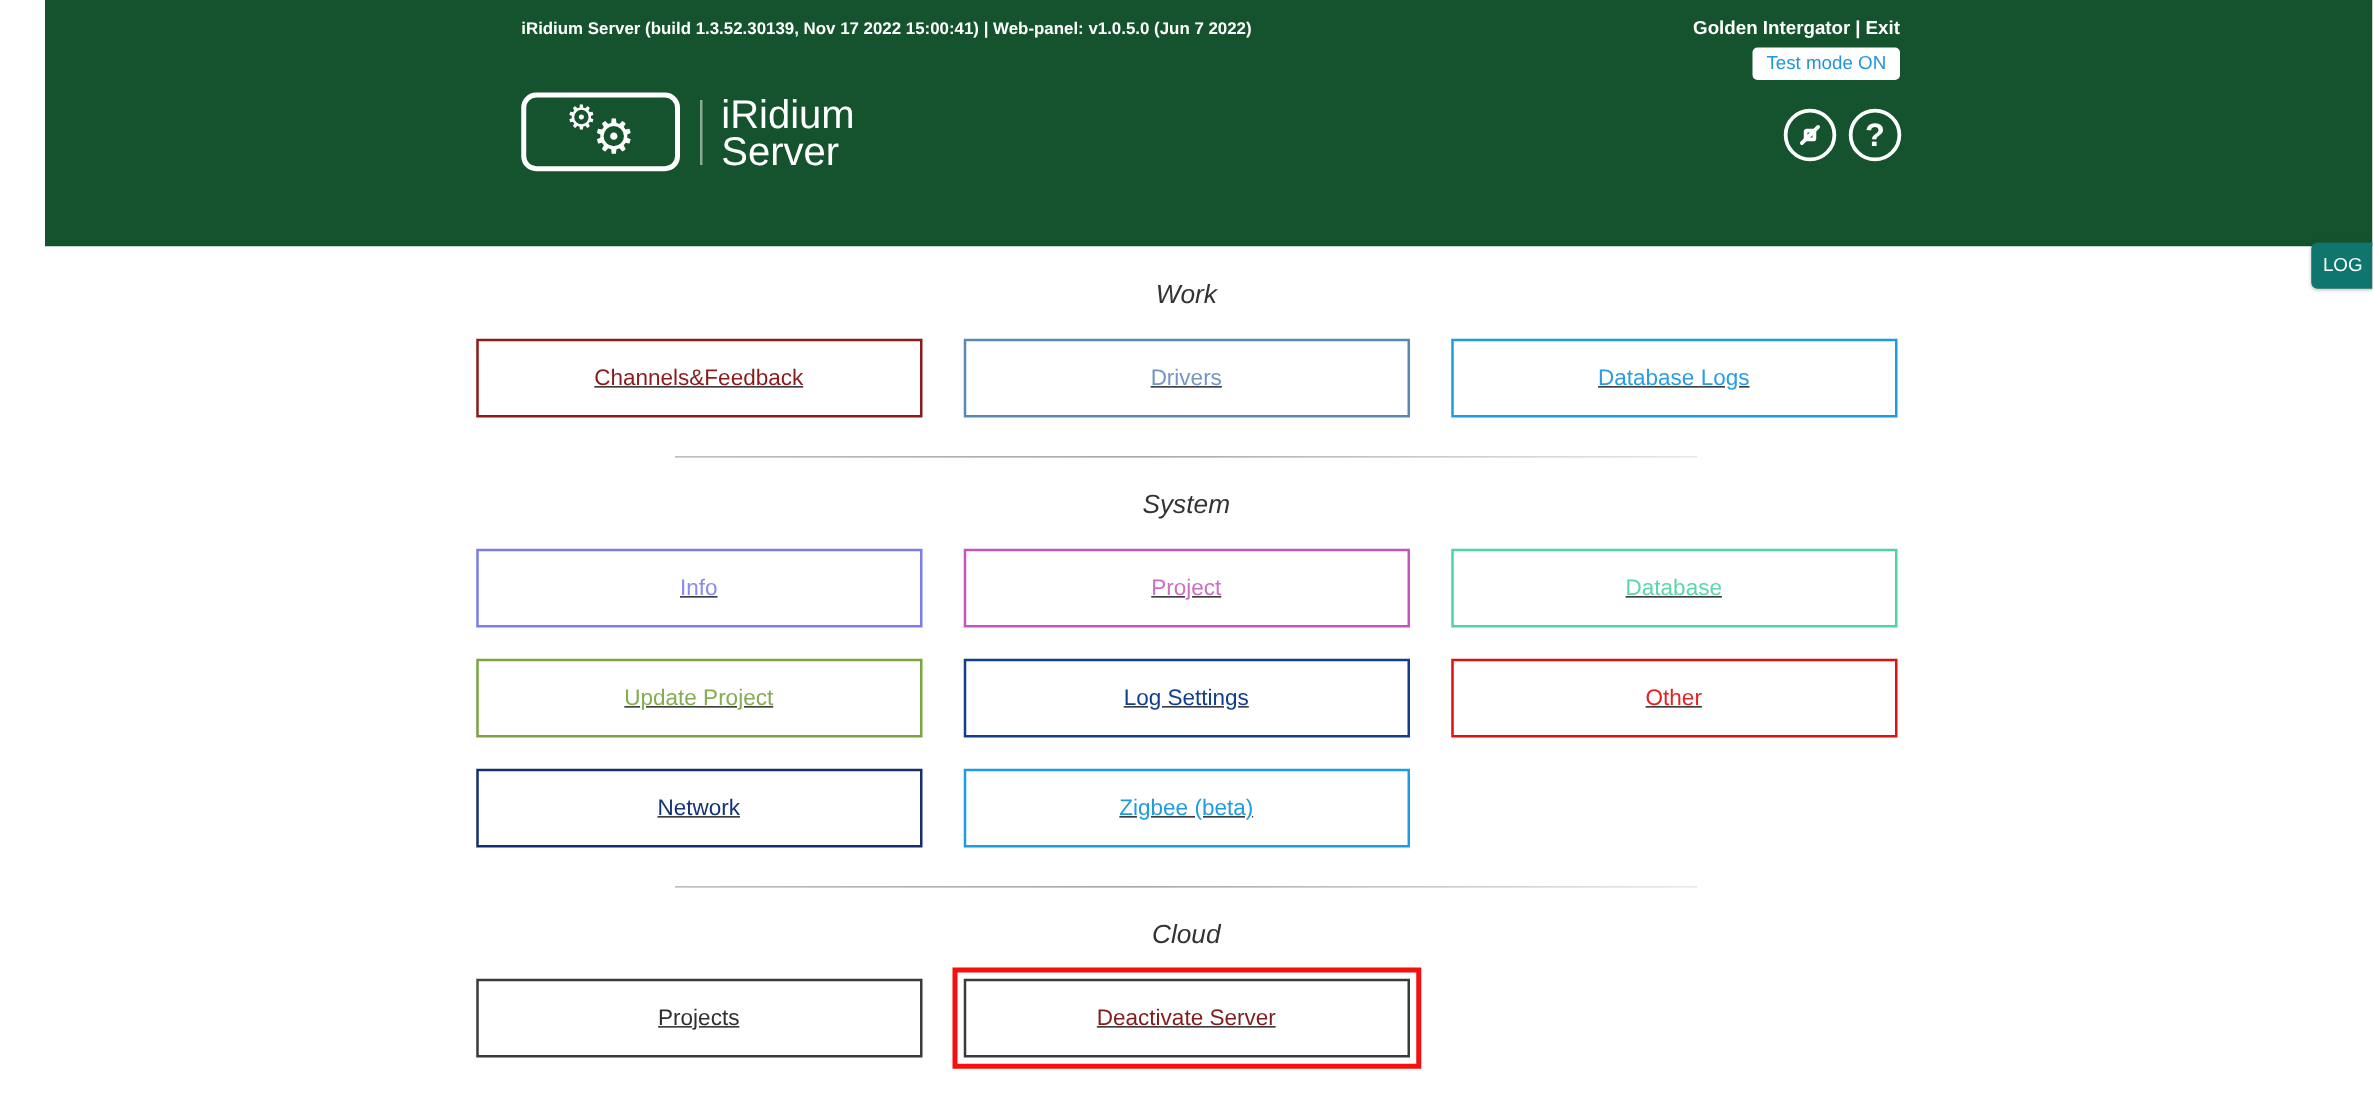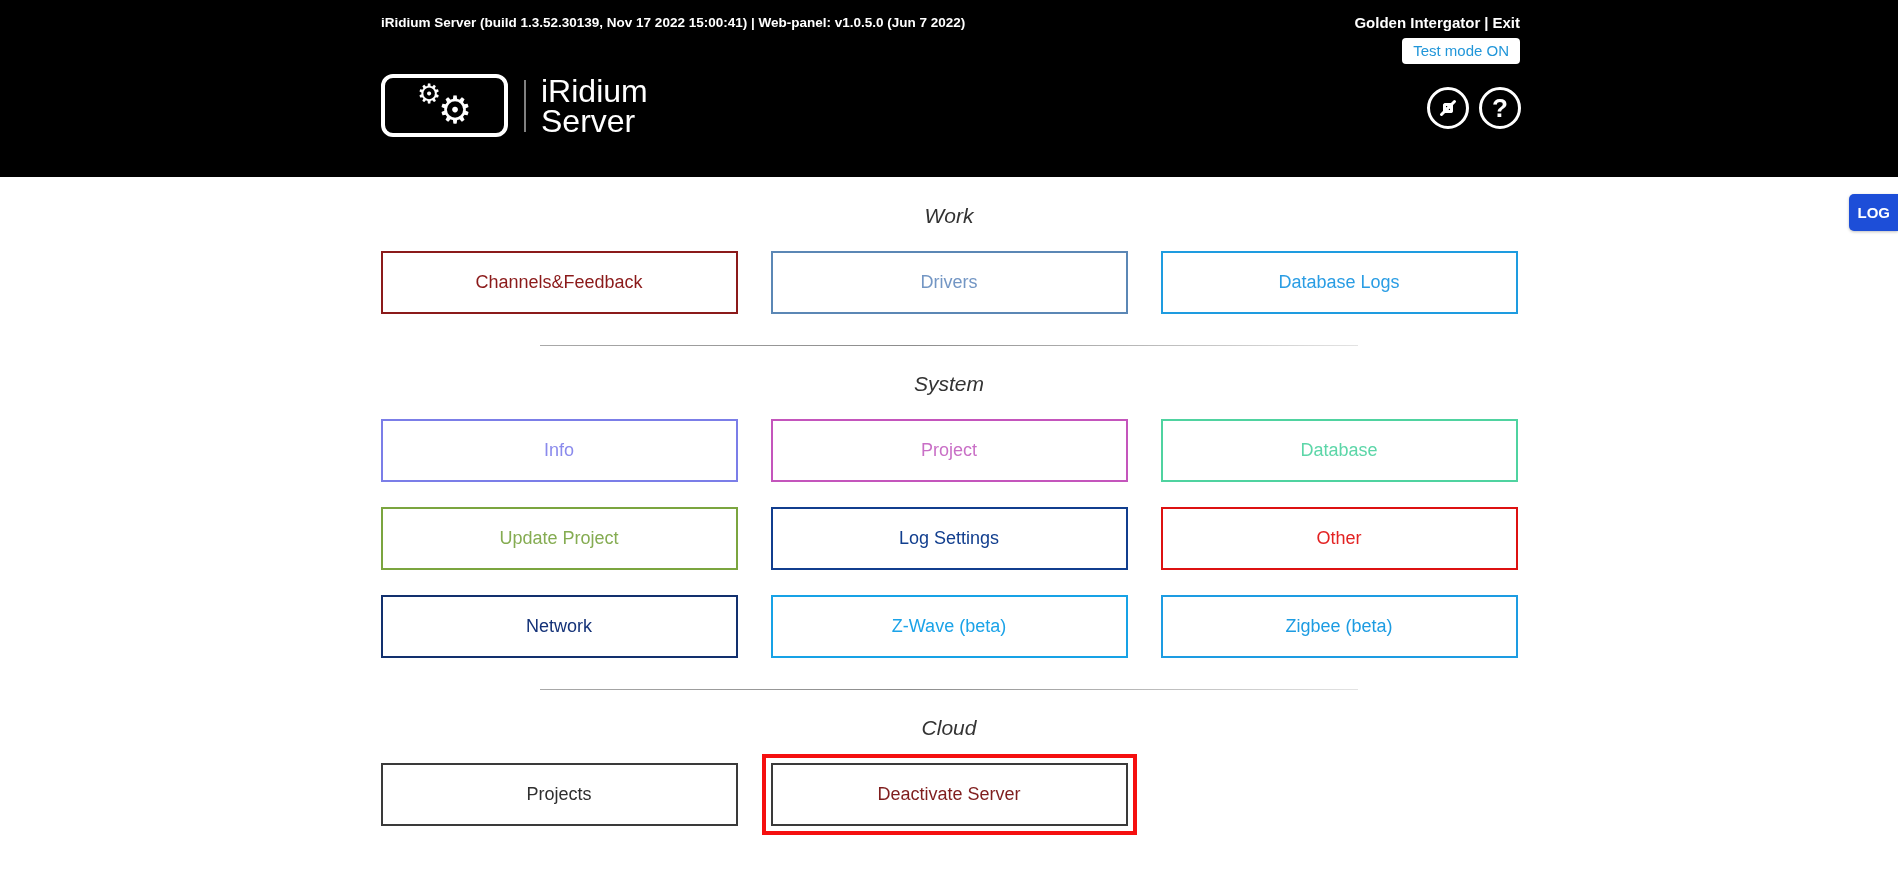--- a/index.html
+++ b/index.html
@@ -5,22 +5,23 @@
   * { box-sizing: border-box; }
   html, body { margin: 0; padding: 0; }
   body {
     width: 1898px; height: 887px; overflow: hidden;
     background: #ffffff;
     font-family: "Liberation Sans", sans-serif;
     position: relative;
   }
   
   .header {
-    height: 177px; background: #000000; position: relative;
+    height: 197px; background: #14532d; position: relative;
     color: #fff;
+    margin-left: 36px;
   }
   .hdr-info { position: absolute; left: 381px; top: 13px; font-size: 13.5px; font-weight: bold; line-height: 19px; }
   .hdr-user { position: absolute; top: 14px; right: 378px; text-align: right; }
   .user-line { font-size: 15px; font-weight: bold; }
   .user-line a { color: #fff; text-decoration: none; cursor: pointer; }
   .sep-pipe { margin: 0 4px; }
   .testmode {
     display: inline-block; margin-top: 7px; background: #fff; color: #2196D9;
     font-size: 15px; padding: 4px 11px 5px; border-radius: 4px; cursor: pointer;
   }
@@ -32,37 +33,37 @@
   .gear { position: absolute; color: #fff; line-height: 1; }
   .gear-small { font-size: 27px; left: 32px; top: 3px; }
   .gear-big   { font-size: 38px; left: 53px; top: 13px; }
   .logo-sep { width: 2px; height: 52px; background: rgba(255,255,255,0.5); margin: 0 15px 0 16px; }
   .logo-title { font-size: 32px; line-height: 30px; color: #fff; }
   .hdr-icons { position: absolute; top: 85px; right: 375px; display: flex; gap: 6px; }
   .circle-icon { width: 46px; height: 46px; cursor: pointer; }
   
   .log-tab {
     position: absolute; top: 194px; right: 0;
-    background: #1d4ed8; color: #fff; font-weight: bold; font-size: 15px;
+    background: #0f766e; color: #fff; font-weight: normal; font-size: 15px;
     padding: 10px 8px 10px 9px; border-radius: 5px 0 0 5px; cursor: pointer;
     box-shadow: 0 1px 3px rgba(0,0,0,0.25);
   }
   
   #sections { padding-top: 1px; }
   .section-title {
     text-align: center; color: #333; font-size: 21px;
     margin: 26px 0 23px;
     font-style: italic;
   }
   .grid {
     width: 1137px; margin: 0 auto;
     display: grid; grid-template-columns: repeat(3, 357px);
     column-gap: 33px; row-gap: 25px;
   }
-  .cell { position: relative; height: 63px; }
+  .cell { position: relative; height: 63px; text-decoration: underline; }
   .menu-btn {
     width: 100%; height: 63px; background: #fff;
     border: 2px solid #000; font-size: 18px;
     font-family: "Liberation Sans", sans-serif;
     cursor: pointer; display: block;
   }
   .ring {
     position: absolute; inset: -9px; border: 4px solid red;
     pointer-events: none;
   }
@@ -152,23 +153,20 @@
       <div class="cell">
         <button class="menu-btn" style="border-color: rgb(17, 62, 142); color: rgb(17, 62, 142);">Log Settings</button>
       </div>
       <div class="cell">
         <button class="menu-btn" style="border-color: rgb(221, 17, 17); color: rgb(227, 34, 34);">Other</button>
       </div>
       <div class="cell">
         <button class="menu-btn" style="border-color: rgb(18, 48, 110); color: rgb(20, 50, 120);">Network</button>
       </div>
       <div class="cell">
-        <button class="menu-btn" style="border-color: rgb(23, 162, 230); color: rgb(27, 163, 232);">Z-Wave (beta)</button>
-      </div>
-      <div class="cell">
         <button class="menu-btn" style="border-color: rgb(29, 156, 226); color: rgb(29, 156, 226);">Zigbee (beta)</button>
       </div>
     </div>
     <div class="divider"></div>
     <div class="section-title">Cloud</div>
     <div class="grid">
       <div class="cell">
         <button class="menu-btn" style="border-color: rgb(58, 58, 58); color: rgb(47, 47, 47);">Projects</button>
       </div>
       <div class="cell">

